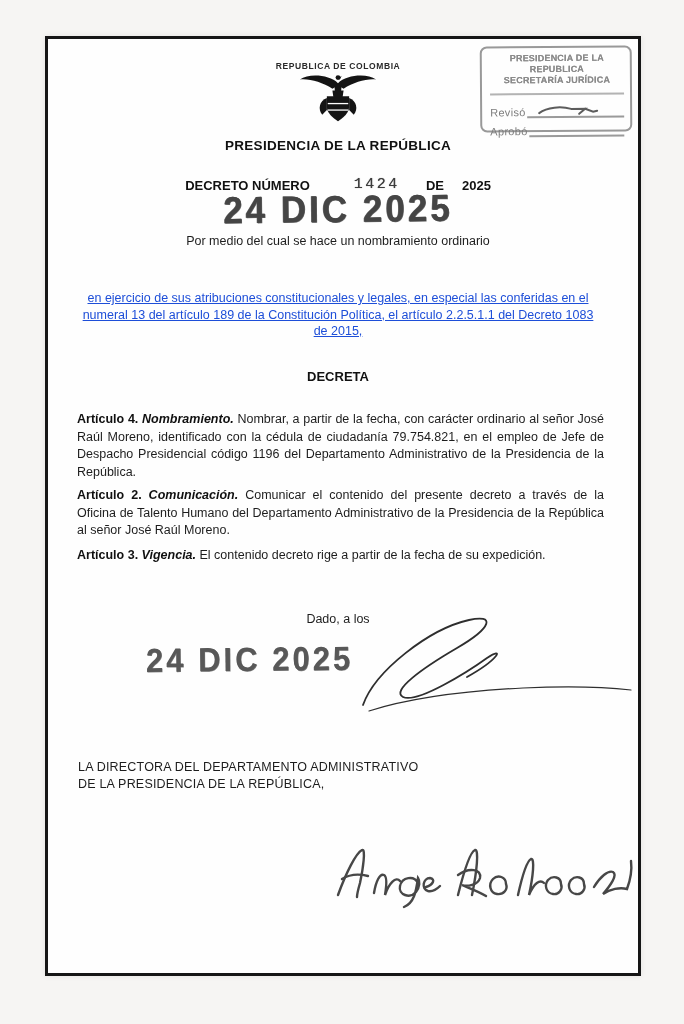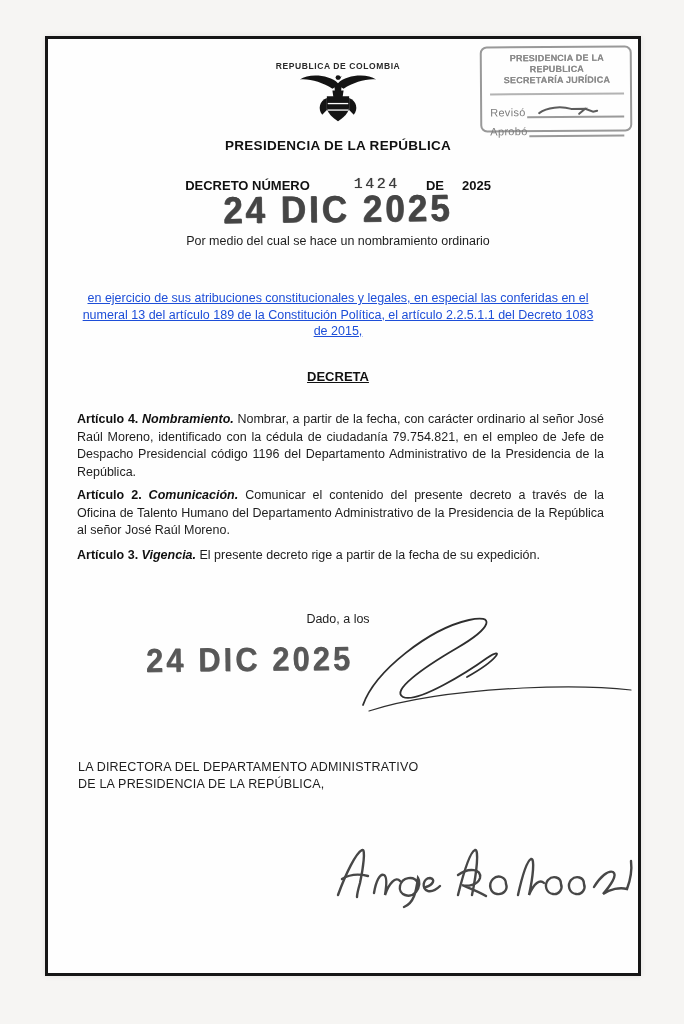--- a/index.html
+++ b/index.html
@@ -94,21 +94,21 @@
   .issuer-line {
     top: 222px; left: 0; width: 580px; text-align: center;
     font-size: 13px; font-weight: bold; color: #111;
   }
   .attrib-par {
     top: 251px; left: 28px; width: 524px; text-align: center;
     font-size: 12.5px; line-height: 16.5px; color: #1d4ed8; text-decoration: underline;
   }
   .decreta-line {
     top: 330px; left: 0; width: 580px; text-align: center;
-    font-size: 13px; font-weight: bold; color: #111; text-decoration: underline;
+    font-size: 13px; font-weight: bold; color: #111;
   }
 
   .article { left: 29px; width: 527px; font-size: 12.5px; line-height: 17.5px; text-align: justify; color: #1d1d1d; }
   .article-1 { top: 372px; }
   .article-2 { top: 448px; }
   .article-3 { top: 508px; text-align: left; }
   .article b { color: #101010; }
   .article .art-name { font-style: italic; }
 
   .publish-line {
@@ -190,21 +190,21 @@
     <div class="abs date-stamp date-stamp-top">24 DIC 2025</div>
 
     <div class="abs subject-line">Por medio del cual se hace un nombramiento ordinario</div>
     <div class="abs attrib-par">en ejercicio de sus atribuciones constitucionales y legales, en especial las conferidas en el numeral 13 del artículo 189 de la Constitución Política, el artículo 2.2.5.1.1 del Decreto 1083 de 2015,</div>
     <div class="abs decreta-line">DECRETA</div>
 
     <p class="abs article article-1"><b>Artículo 4.</b> <b class="art-name">Nombramiento.</b> <span>Nombrar, a partir de la fecha, con carácter ordinario al señor José Raúl Moreno, identificado con la cédula de ciudadanía 79.754.821, en el empleo de Jefe de Despacho Presidencial código 1196 del Departamento Administrativo de la Presidencia de la República.</span></p>
 
     <p class="abs article article-2"><b>Artículo 2.</b> <b class="art-name">Comunicación.</b> <span>Comunicar el contenido del presente decreto a través de la Oficina de Talento Humano del Departamento Administrativo de la Presidencia de la República al señor José Raúl Moreno.</span></p>
 
-    <p class="abs article article-3"><b>Artículo 3.</b> <b class="art-name">Vigencia.</b> <span>El presente decreto rige a partir de la fecha de su expedición.</span></p>
+    <p class="abs article article-3"><b>Artículo 3.</b> <b class="art-name">Vigencia.</b> <span>El contenido decreto rige a partir de la fecha de su expedición.</span></p>
 
     <div class="abs dado-line">Dado, a los</div>
 
     <div class="abs date-stamp date-stamp-bottom">24 DIC 2025</div>
 
     <svg class="abs pres-sig" width="300" height="110" viewBox="0 0 300 110">
       <g fill="none" stroke="#2e2e2e" stroke-width="1.8" stroke-linecap="round">
         <path d="M20 96 C32 62 86 20 126 11 C152 5 150 18 114 39 C78 60 48 82 60 88 C74 95 126 62 144 49 C162 37 156 50 124 68"></path>
         <path d="M26 102 C64 90 120 82 180 79 C220 77 262 78 288 81" stroke-width="1.2"></path>
       </g>

